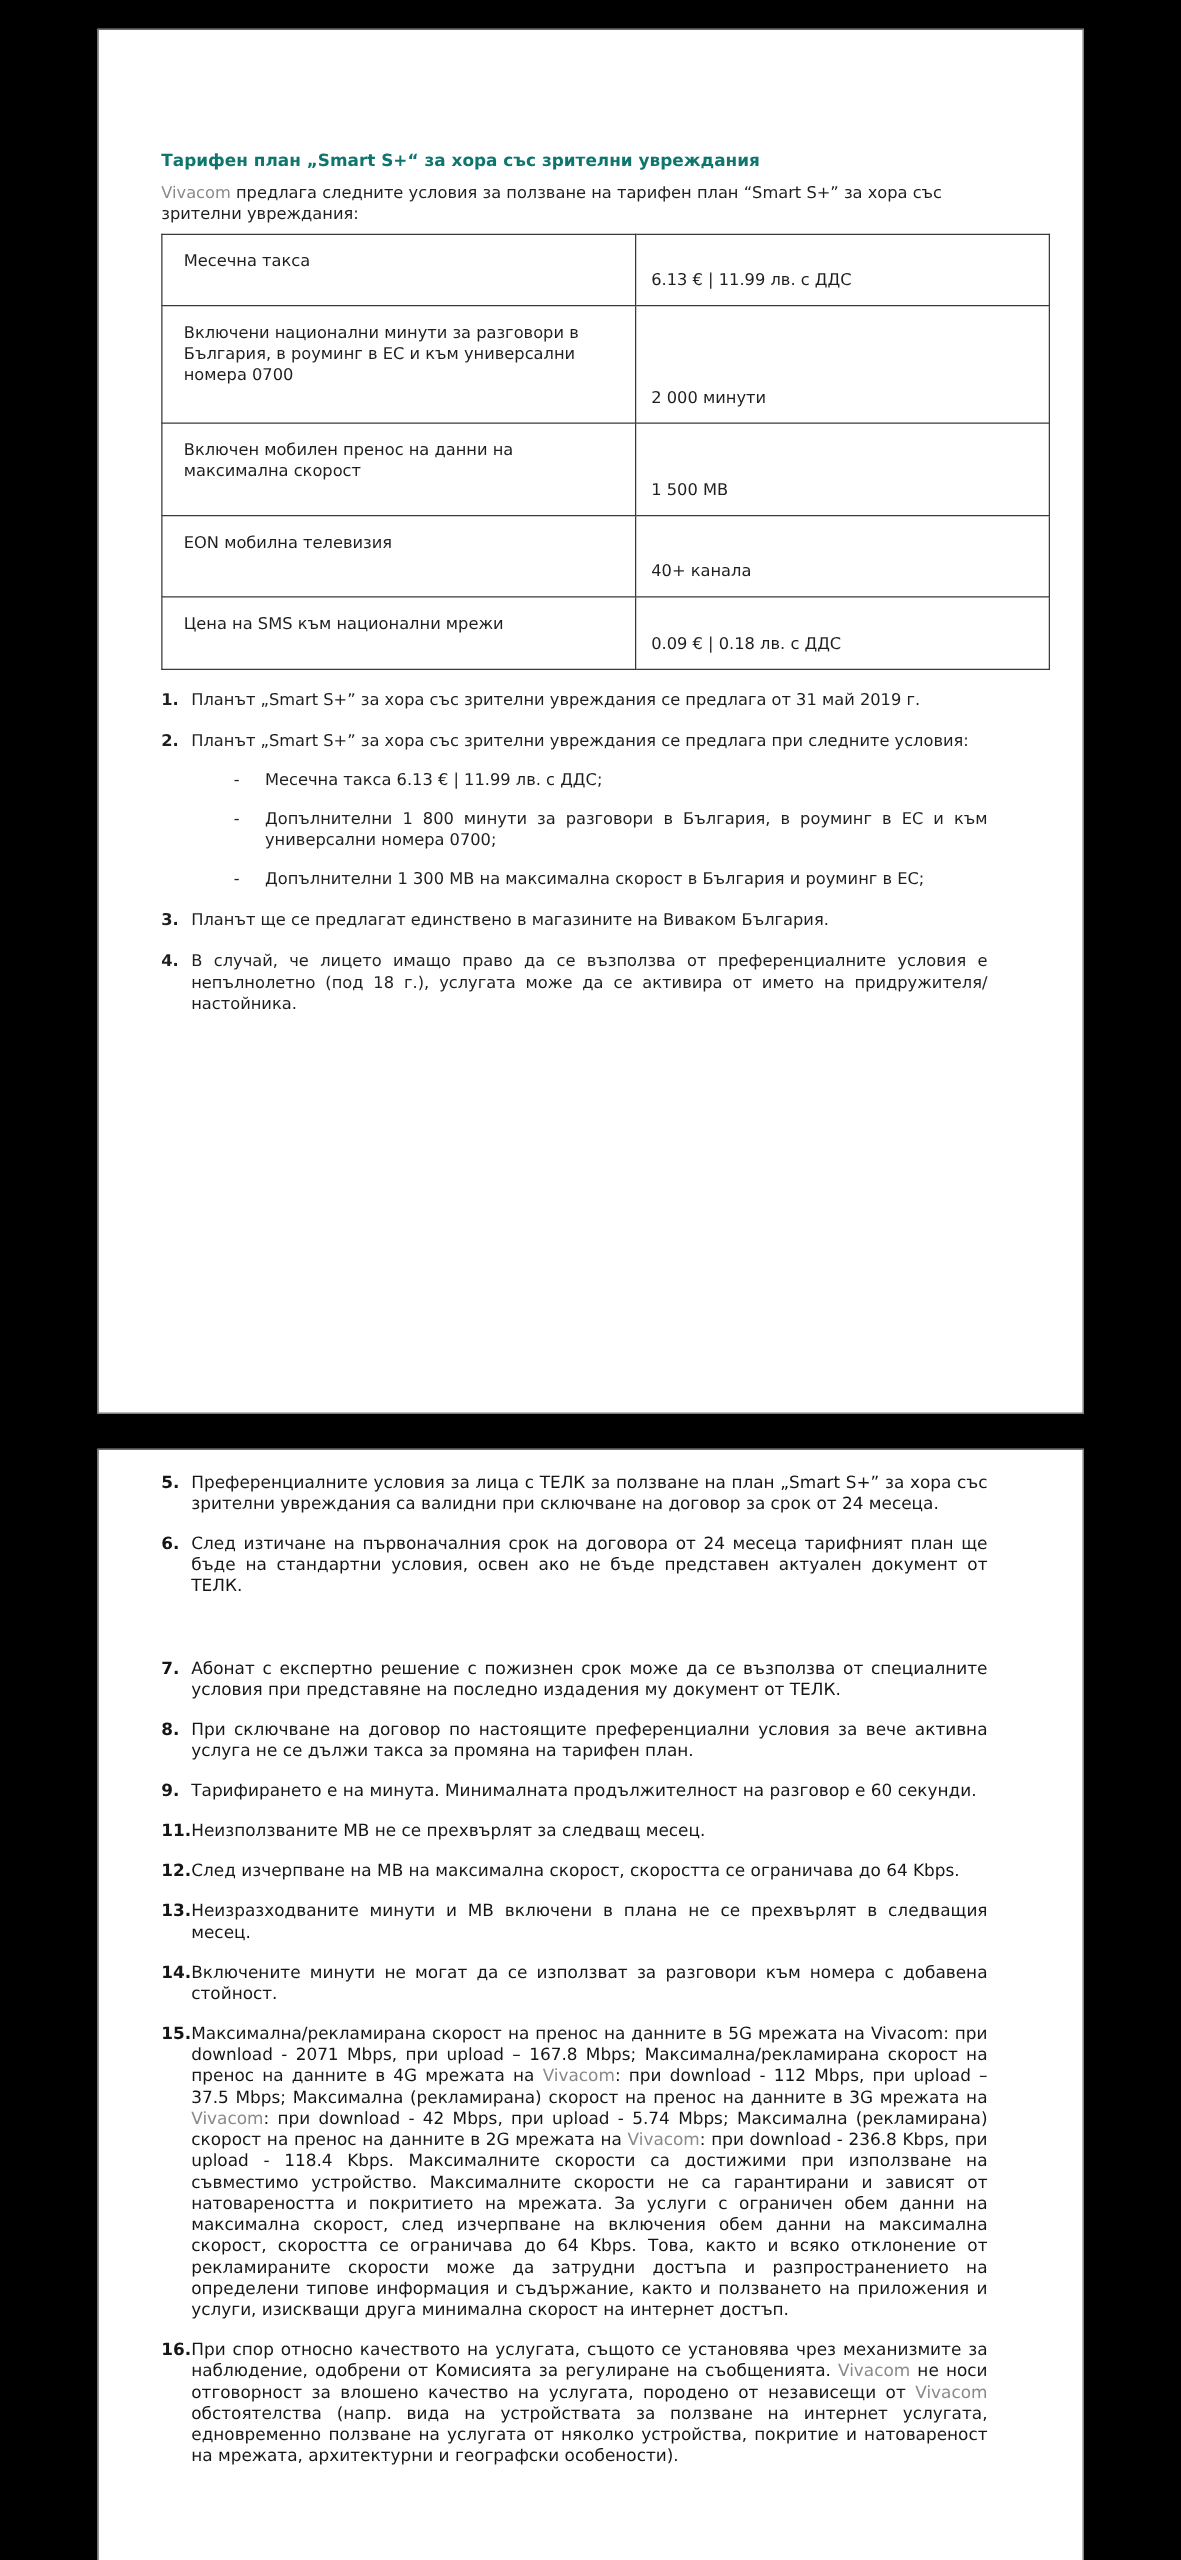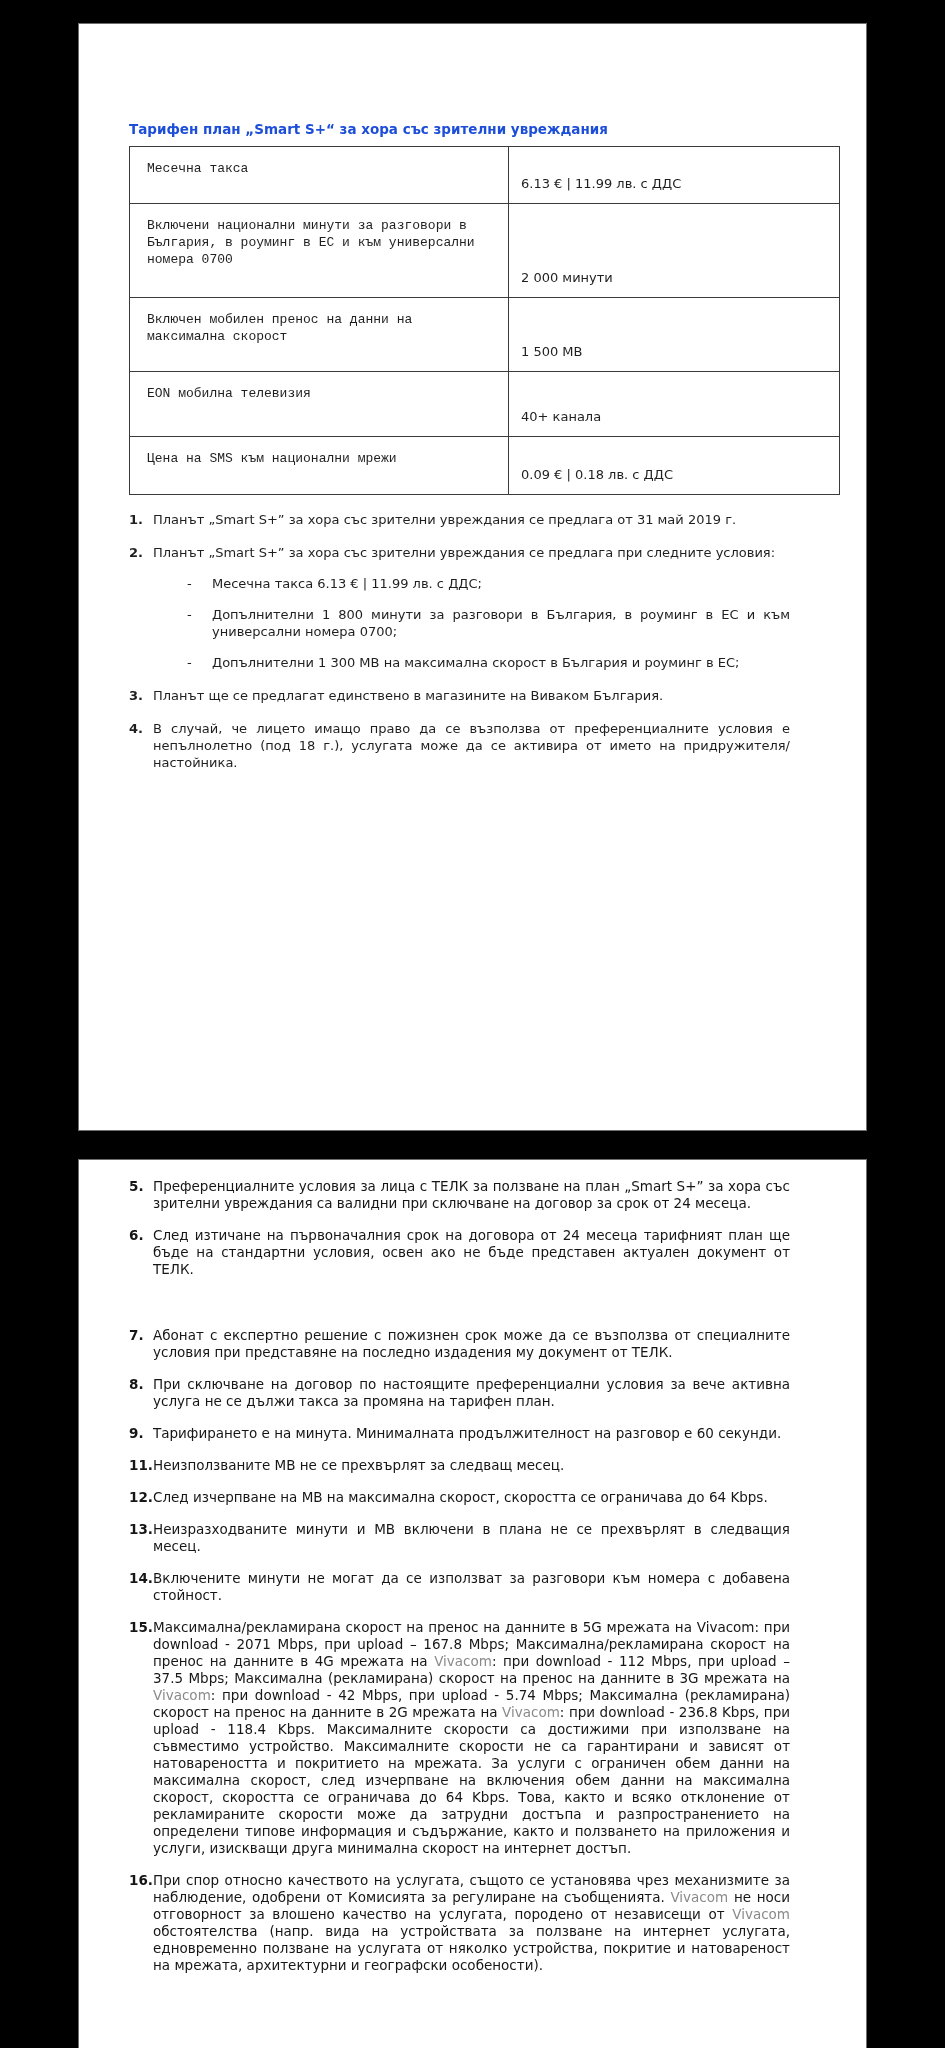--- a/index.html
+++ b/index.html
@@ -15,34 +15,34 @@
     left:78px;width:789px;
     background:#fff;
     border:1px solid #6e6e6e;
     box-sizing:border-box;
     color:#1f1f1f;
   }
   .page1{top:23px;height:1108px;padding:97px 76px 0 50px;}
   .page2{top:1159px;height:980px;padding:18px 76px 0 50px;color:#161616;}
   .doc-title{
     font-size:13.5px;font-weight:700;line-height:17px;
-    margin:0 0 8px 0;color:#1d4ed8;
+    margin:0 0 8px 0;color:#0f766e;
   }
   .intro{font-size:13px;line-height:17px;margin:0 0 7px 0;}
   .muted{color:#8a8a8a;}
   table.tariff{
     border-collapse:collapse;
     width:657px;
     table-layout:fixed;
   }
   table.tariff td{
     border:1px solid #3a3a3a;
     font-size:13px;line-height:17px;
   }
-  td.cell-label{width:347px;vertical-align:top;padding:13px 14px 0 17px;font-family:Liberation Mono, monospace;}
+  td.cell-label{width:347px;vertical-align:top;padding:13px 14px 0 17px;}
   td.cell-value{width:310px;vertical-align:bottom;padding:0 8px 11px 12px;}
   tr.r1{height:57px;} tr.r2{height:94px;} tr.r3{height:77px;} tr.r4{height:74px;}
   tr.r5{height:57px;} tr.r6{height:65px;} tr.r7{height:75px;} tr.r8{height:58px;}
   .items{margin-top:8px;}
   .item{display:flex;margin-top:16px;font-size:13px;line-height:17px;}
   .page2 .item{font-size:13.5px;line-height:17px;margin-top:15px;}
   .page2 .items{margin-top:0;}
   .page2 .item:first-child{margin-top:0;}
   .item.gap-before{margin-top:49px;}
   .item .num{flex:0 0 24px;font-weight:700;}
@@ -50,20 +50,21 @@
   .item-text{text-align:justify;}
   .bullet{display:flex;margin:14px 0 0 34px;}
   .bullet .dash{flex:0 0 25px;}
   .bullet .bullet-text{flex:1;text-align:justify;}
 </style>
 </head>
 <body>
 
 <div class="page page1">
   <h1 class="doc-title">Тарифен план „Smart S+“ за хора със зрителни увреждания</h1>
+  <p class="intro"><span class="muted">Vivacom</span><span> предлага следните условия за ползване на тарифен план “Smart S+” за хора със зрителни увреждания:</span></p>
   <table class="tariff">
     <tbody>
         <tr class="r1">
           <td class="cell-label">Месечна такса</td>
           <td class="cell-value">6.13 € | 11.99 лв. с ДДС</td>
         </tr>
         <tr class="r2">
           <td class="cell-label">Включени национални минути за разговори в България, в роуминг в ЕС и към универсални номера 0700</td>
           <td class="cell-value">2 000 минути</td>
         </tr>

